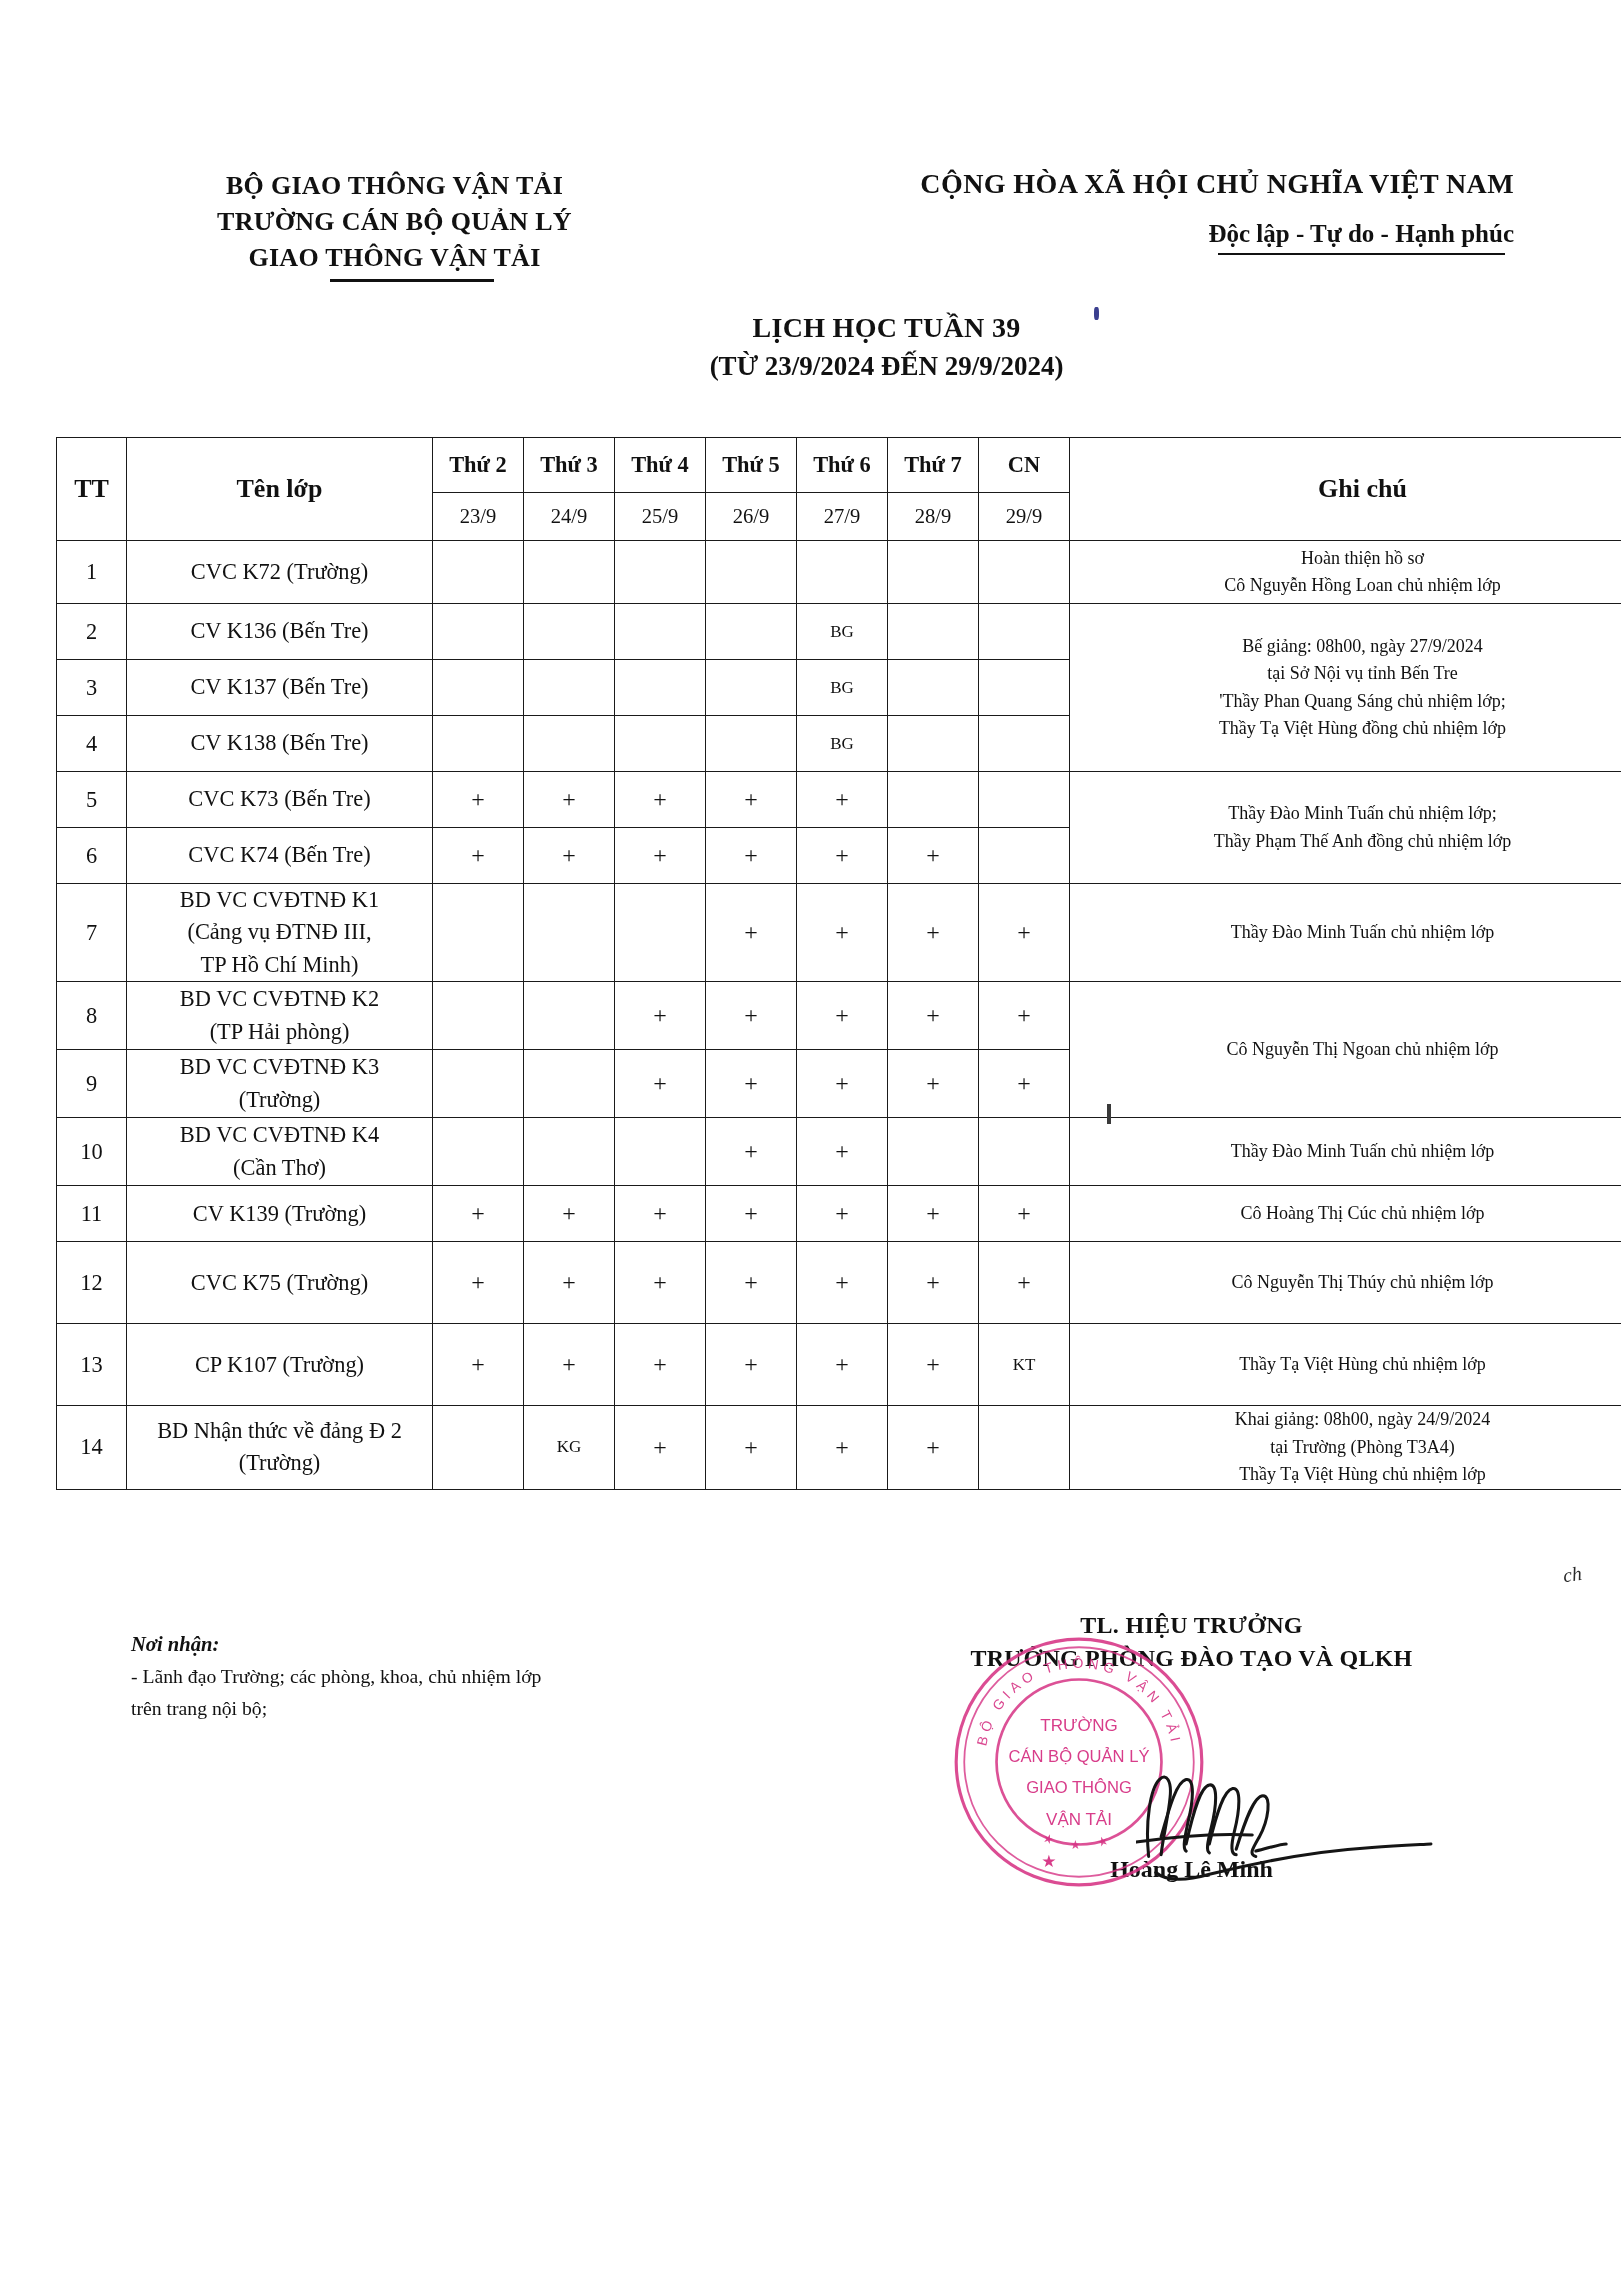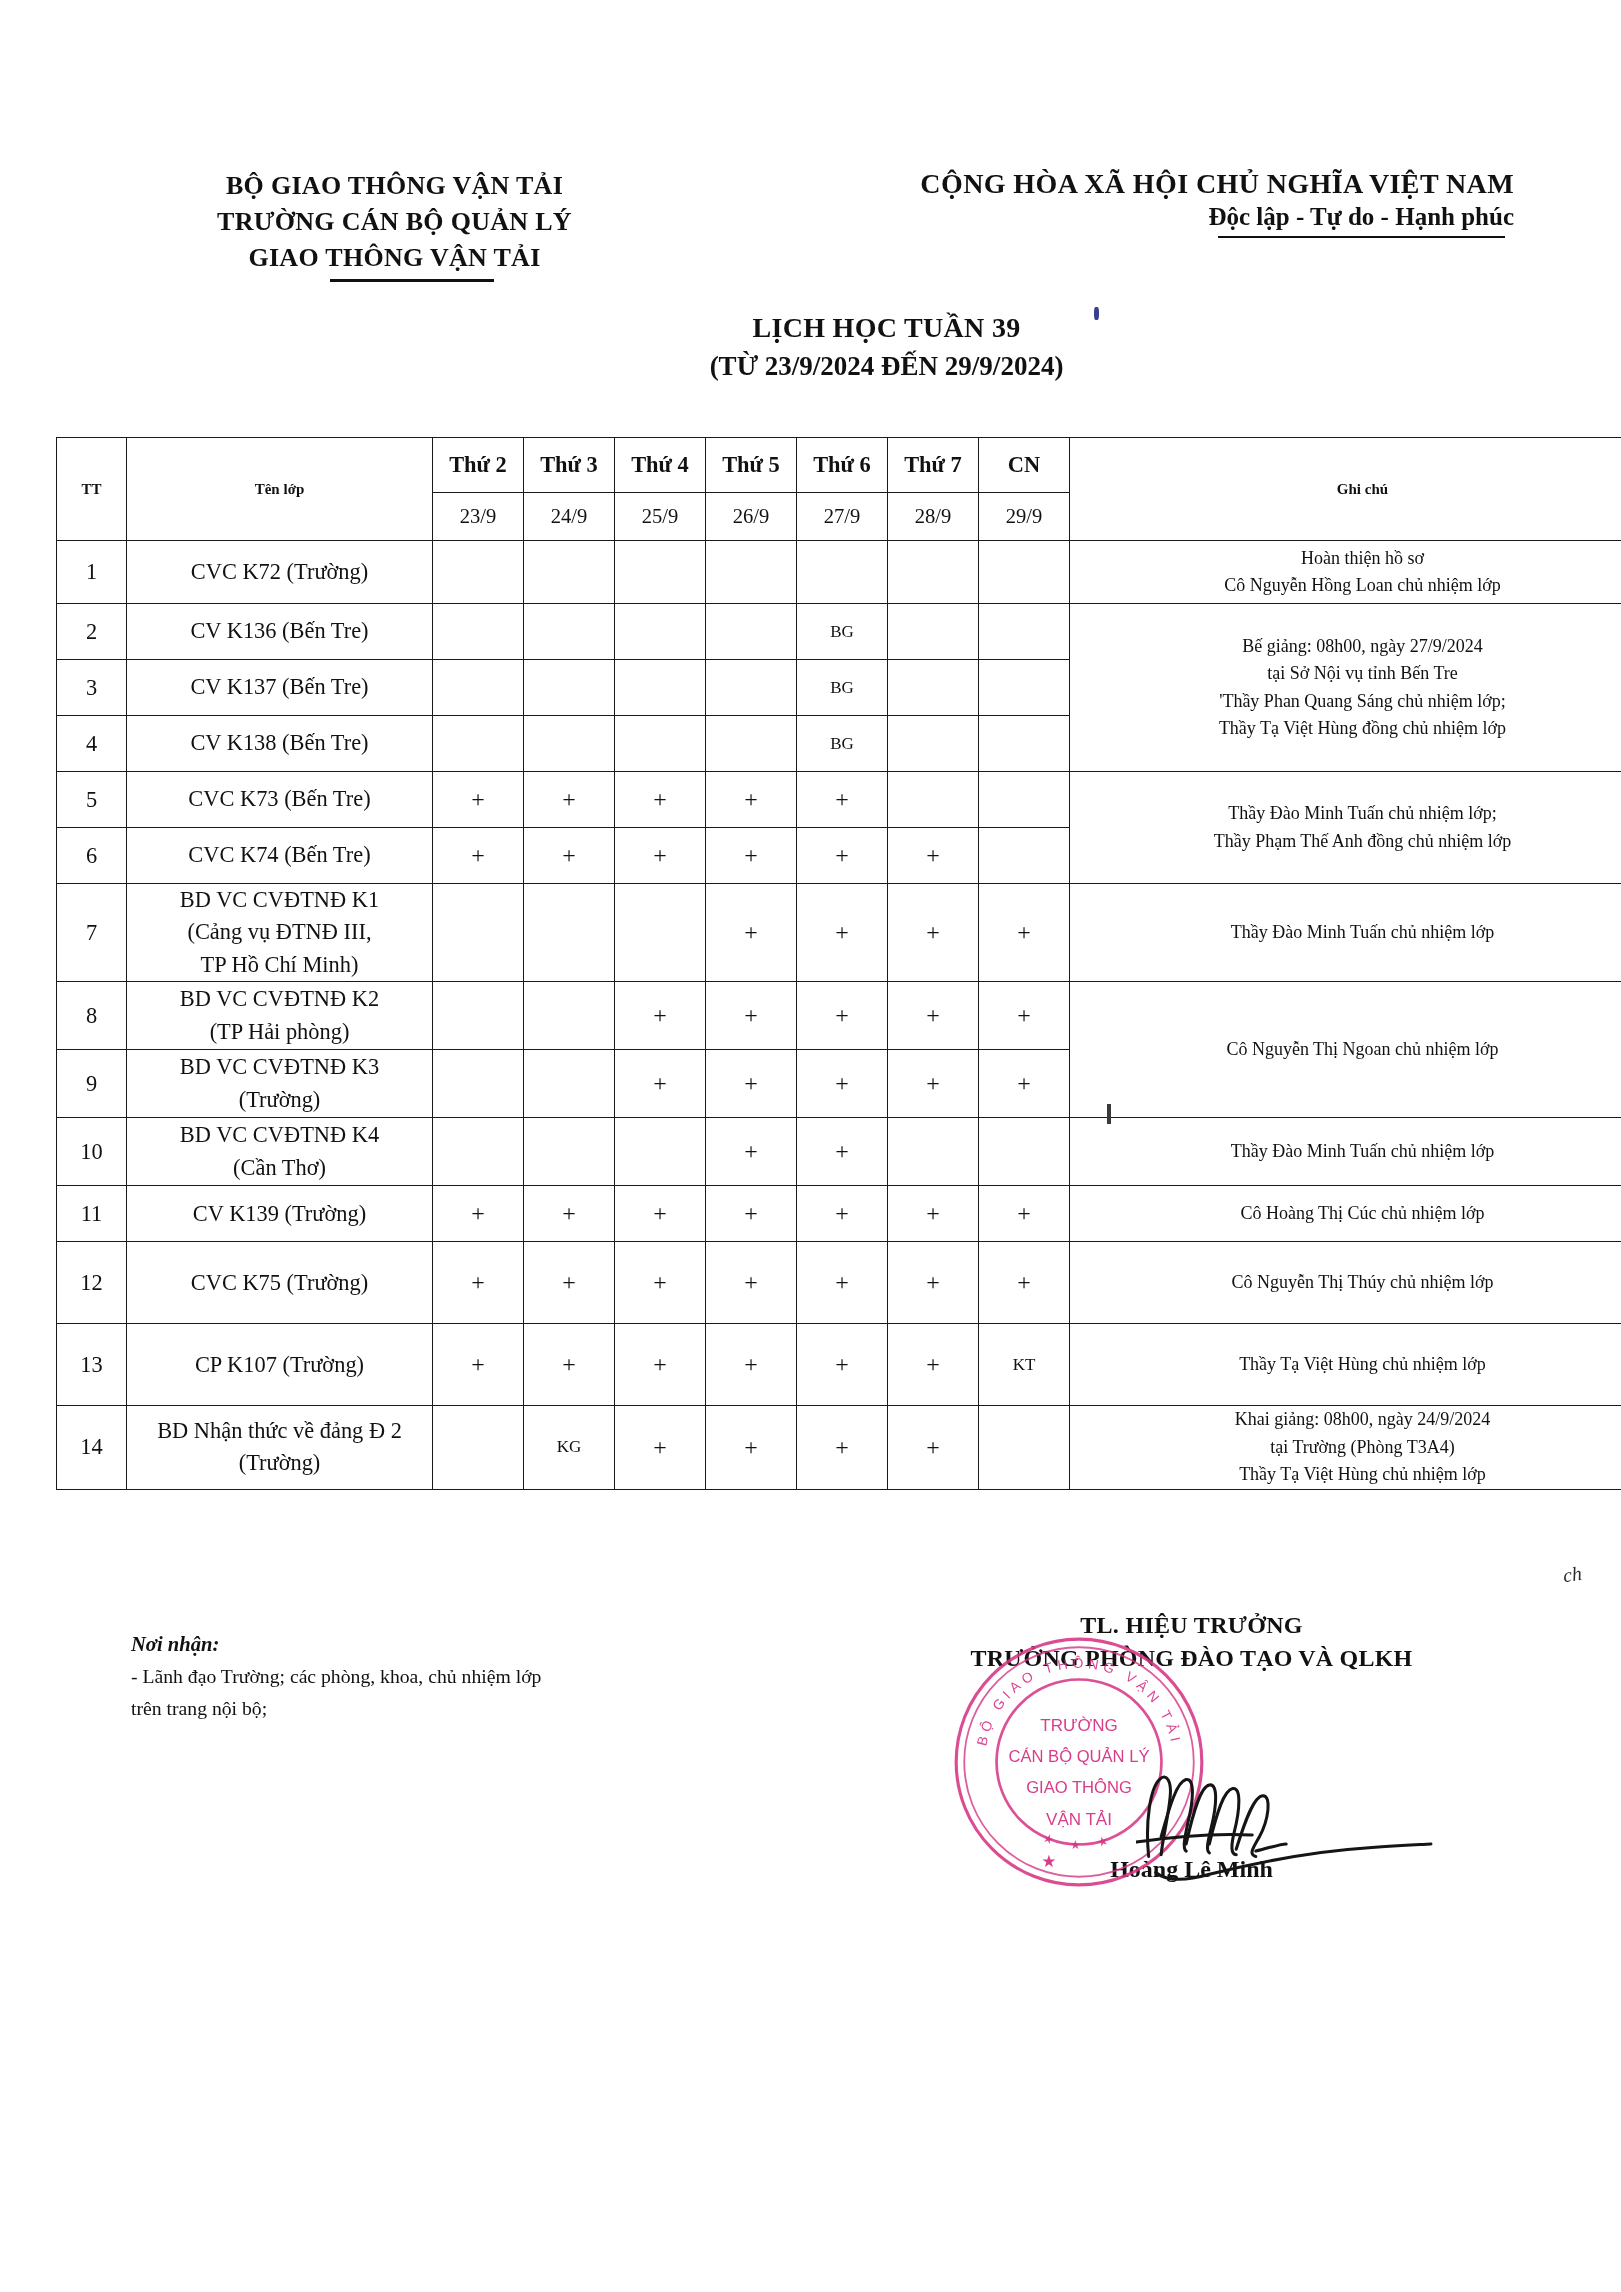--- a/index.html
+++ b/index.html
@@ -63,21 +63,21 @@
   }
   .nation-line {
     font-size: 28px;
     font-weight: bold;
     letter-spacing: 0.4px;
     white-space: nowrap;
   }
   .motto-wrap {
     display: inline-block;
     position: relative;
-    margin-top: 3px;
+    margin-top: 20px;
     font-family: Liberation Serif, serif;
   }
   .motto-line {
     font-size: 25px;
     font-weight: bold;
     white-space: nowrap;
   }
   .motto-wrap::after {
     content: "";
     position: absolute;
@@ -131,21 +131,21 @@
   .col-name { width: 306px; }
   .col-day  { width: 91px; }
   .col-note { width: 586px; }
 
   th.hd {
     font-size: 22.4px;
     font-weight: bold;
     height: 54px;
   }
   th.hd-tt, th.hd-name, th.hd-note {
-    font-size: 15px;
+    font-size: 26px;
   }
   th.hd-date {
     font-size: 20.6px;
     font-weight: normal;
     height: 47px;
   }
 
   td.tt {
     font-size: 22.4px;
     text-align: center;

